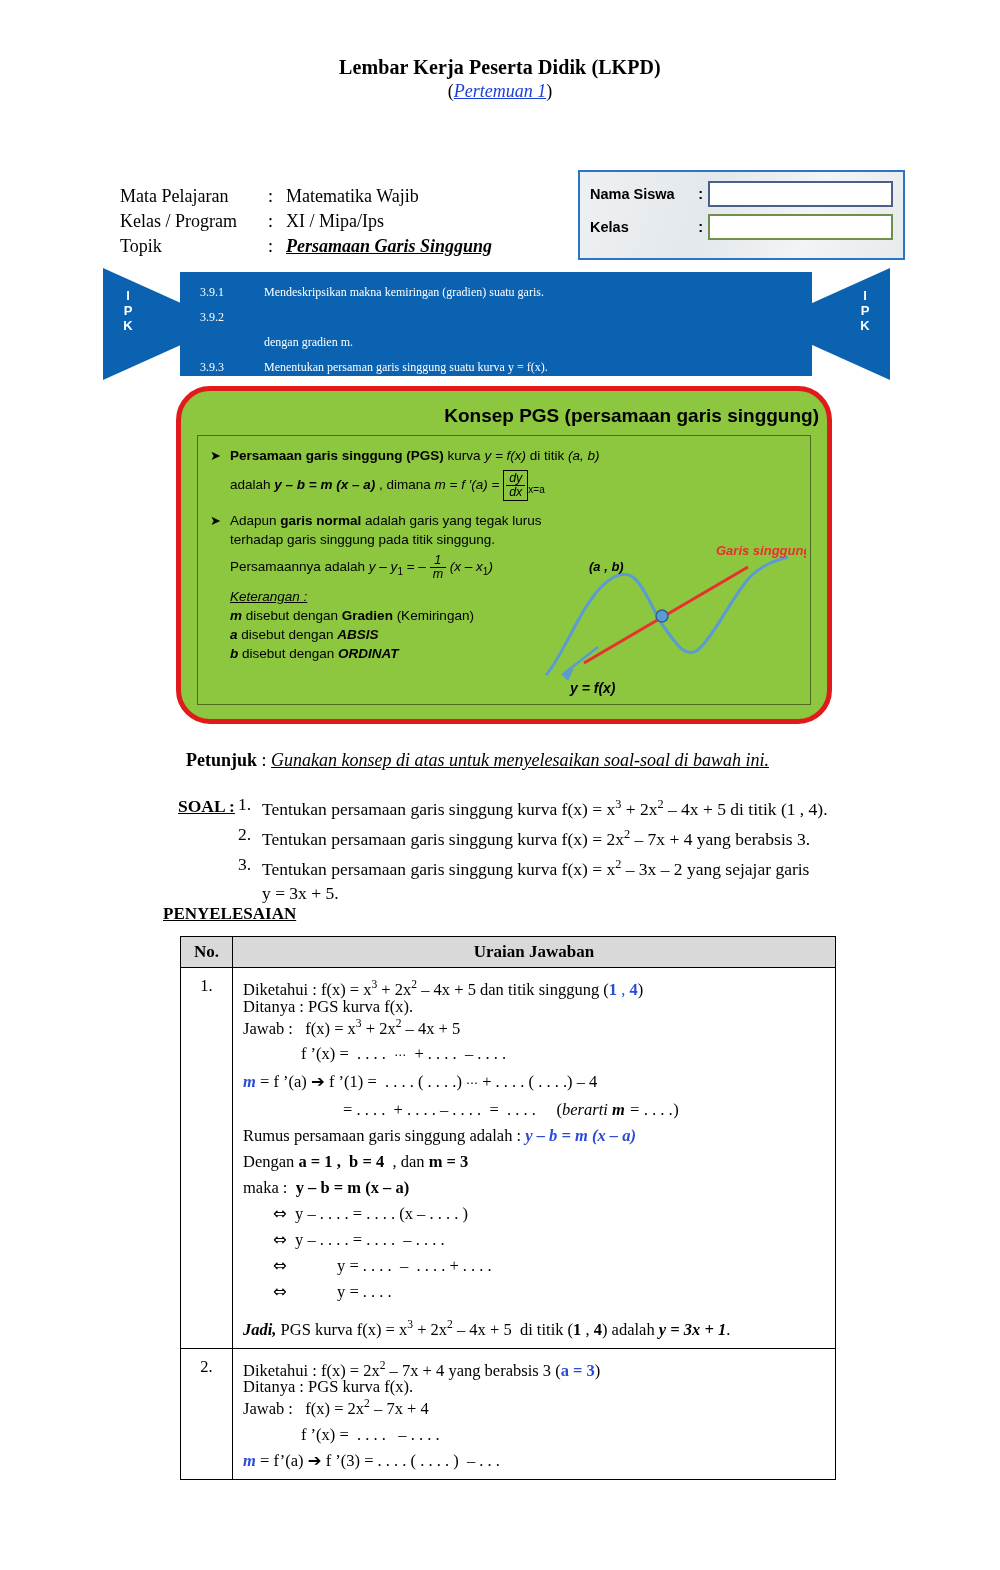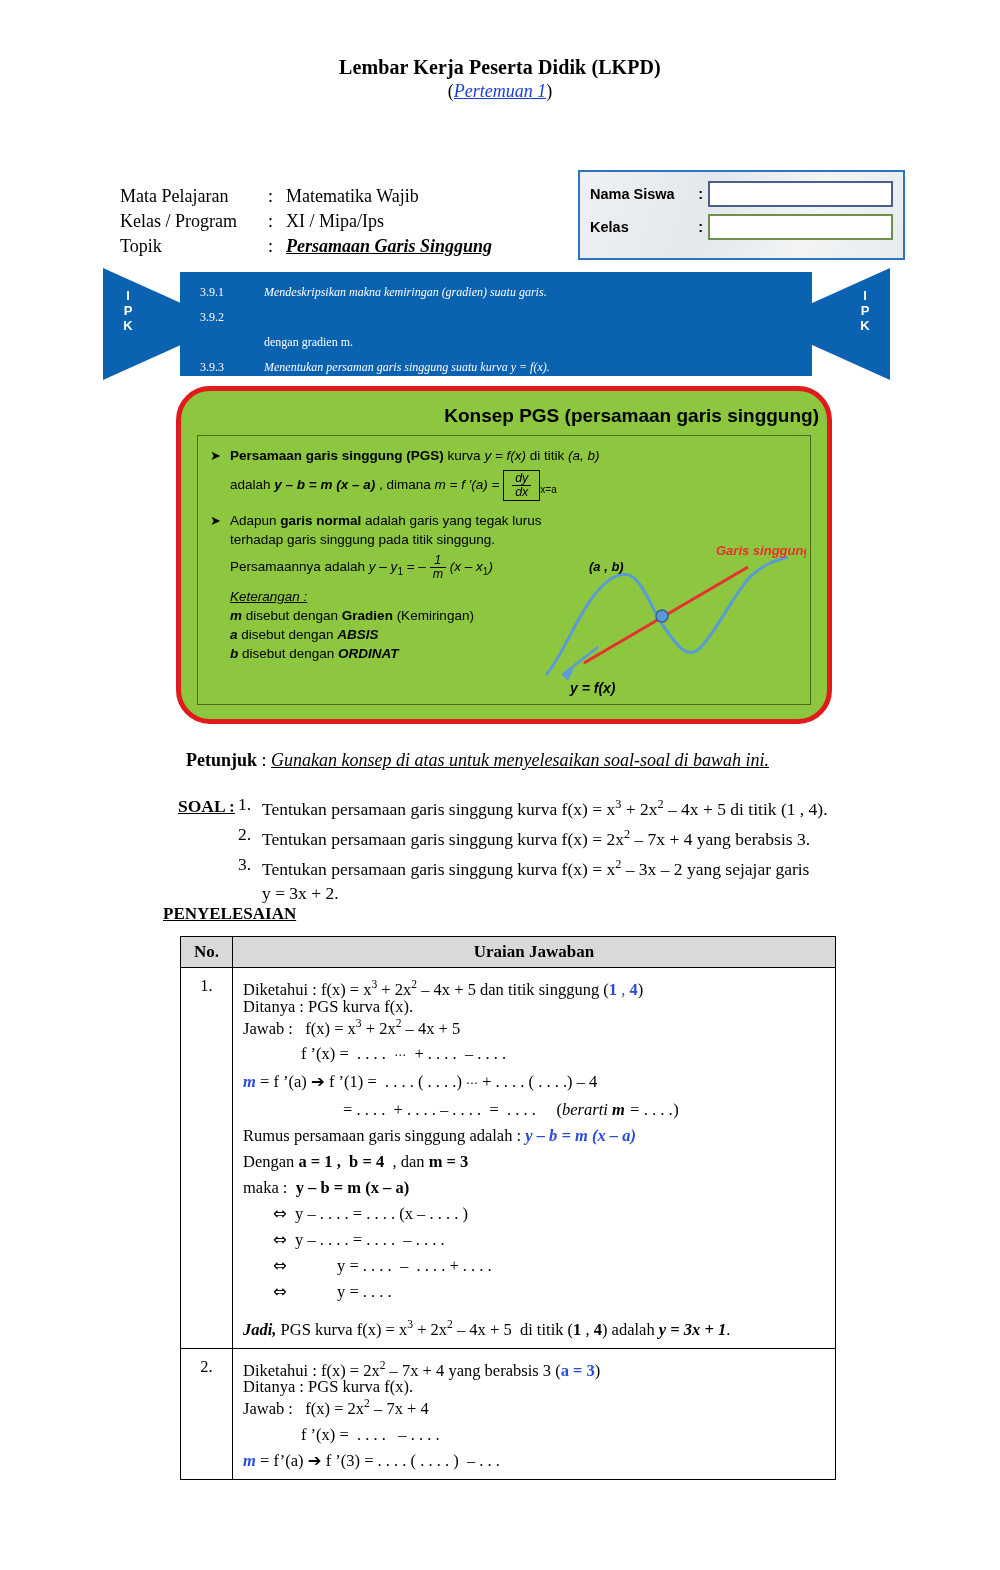--- a/index.html
+++ b/index.html
@@ -91,21 +91,21 @@
     background: #0b62b0;
     color: #ffffff;
   }
   .ipk-list {
     padding: 8px 10px 0 20px;
     font-size: 12px;
     line-height: 25px;
   }
   .ipk-item { display: flex; }
   .ipk-code { width: 64px; }
-  .ipk-text { flex: 1; font-style: italic; }
+  .ipk-text { flex: 1; }
   .ipk-sub { padding-left: 64px; }
 
   .arrow-left, .arrow-right {
     position: absolute;
     top: 212px;
     width: 80px;
     height: 112px;
   }
   .arrow-left { left: 103px; }
   .arrow-right { left: 810px; }
@@ -170,21 +170,21 @@
     text-align: center;
     font-style: italic;
     line-height: 13px;
     font-size: 12.5px;
   }
   .frac .num { border-bottom: 1px solid #000; padding: 0 3px; display: block; }
   .frac .den { padding: 0 3px; display: block; }
   .bracket-box {
     display: inline-block;
     border: 1px solid #000;
-    padding: 1px 8px;
+    padding: 1px 2px;
     vertical-align: middle;
   }
   .sub { font-size: 10px; vertical-align: sub; }
   .keterangan { text-decoration: underline; font-style: italic; margin-top: 6px; }
 
   .graph-holder {
     position: absolute;
     right: 4px;
     bottom: 4px;
     width: 270px;
@@ -432,21 +432,21 @@
         <div class="soal-text">Tentukan persamaan garis singgung kurva f(x) = x<sup>3</sup> + 2x<sup>2</sup> – 4x + 5 di titik (1 , 4).</div>
       </div>
       <div class="soal-item">
         <div class="soal-num">2.</div>
         <div class="soal-text">Tentukan persamaan garis singgung kurva f(x) = 2x<sup>2</sup> – 7x + 4 yang berabsis 3.</div>
       </div>
       <div class="soal-item">
         <div class="soal-num">3.</div>
         <div class="soal-text">Tentukan persamaan garis singgung kurva f(x) = x<sup>2</sup> – 3x – 2 yang sejajar garis</div>
       </div>
-      <div class="soal-cont">y = 3x + 2.</div>
+      <div class="soal-cont">y = 3x + 5.</div>
     </div>
   </div>
 
   <div class="penyelesaian">PENYELESAIAN</div>
 
   <table class="ans-table">
     <thead>
       <tr>
         <th class="col-no">No.</th>
         <th>Uraian Jawaban</th>

